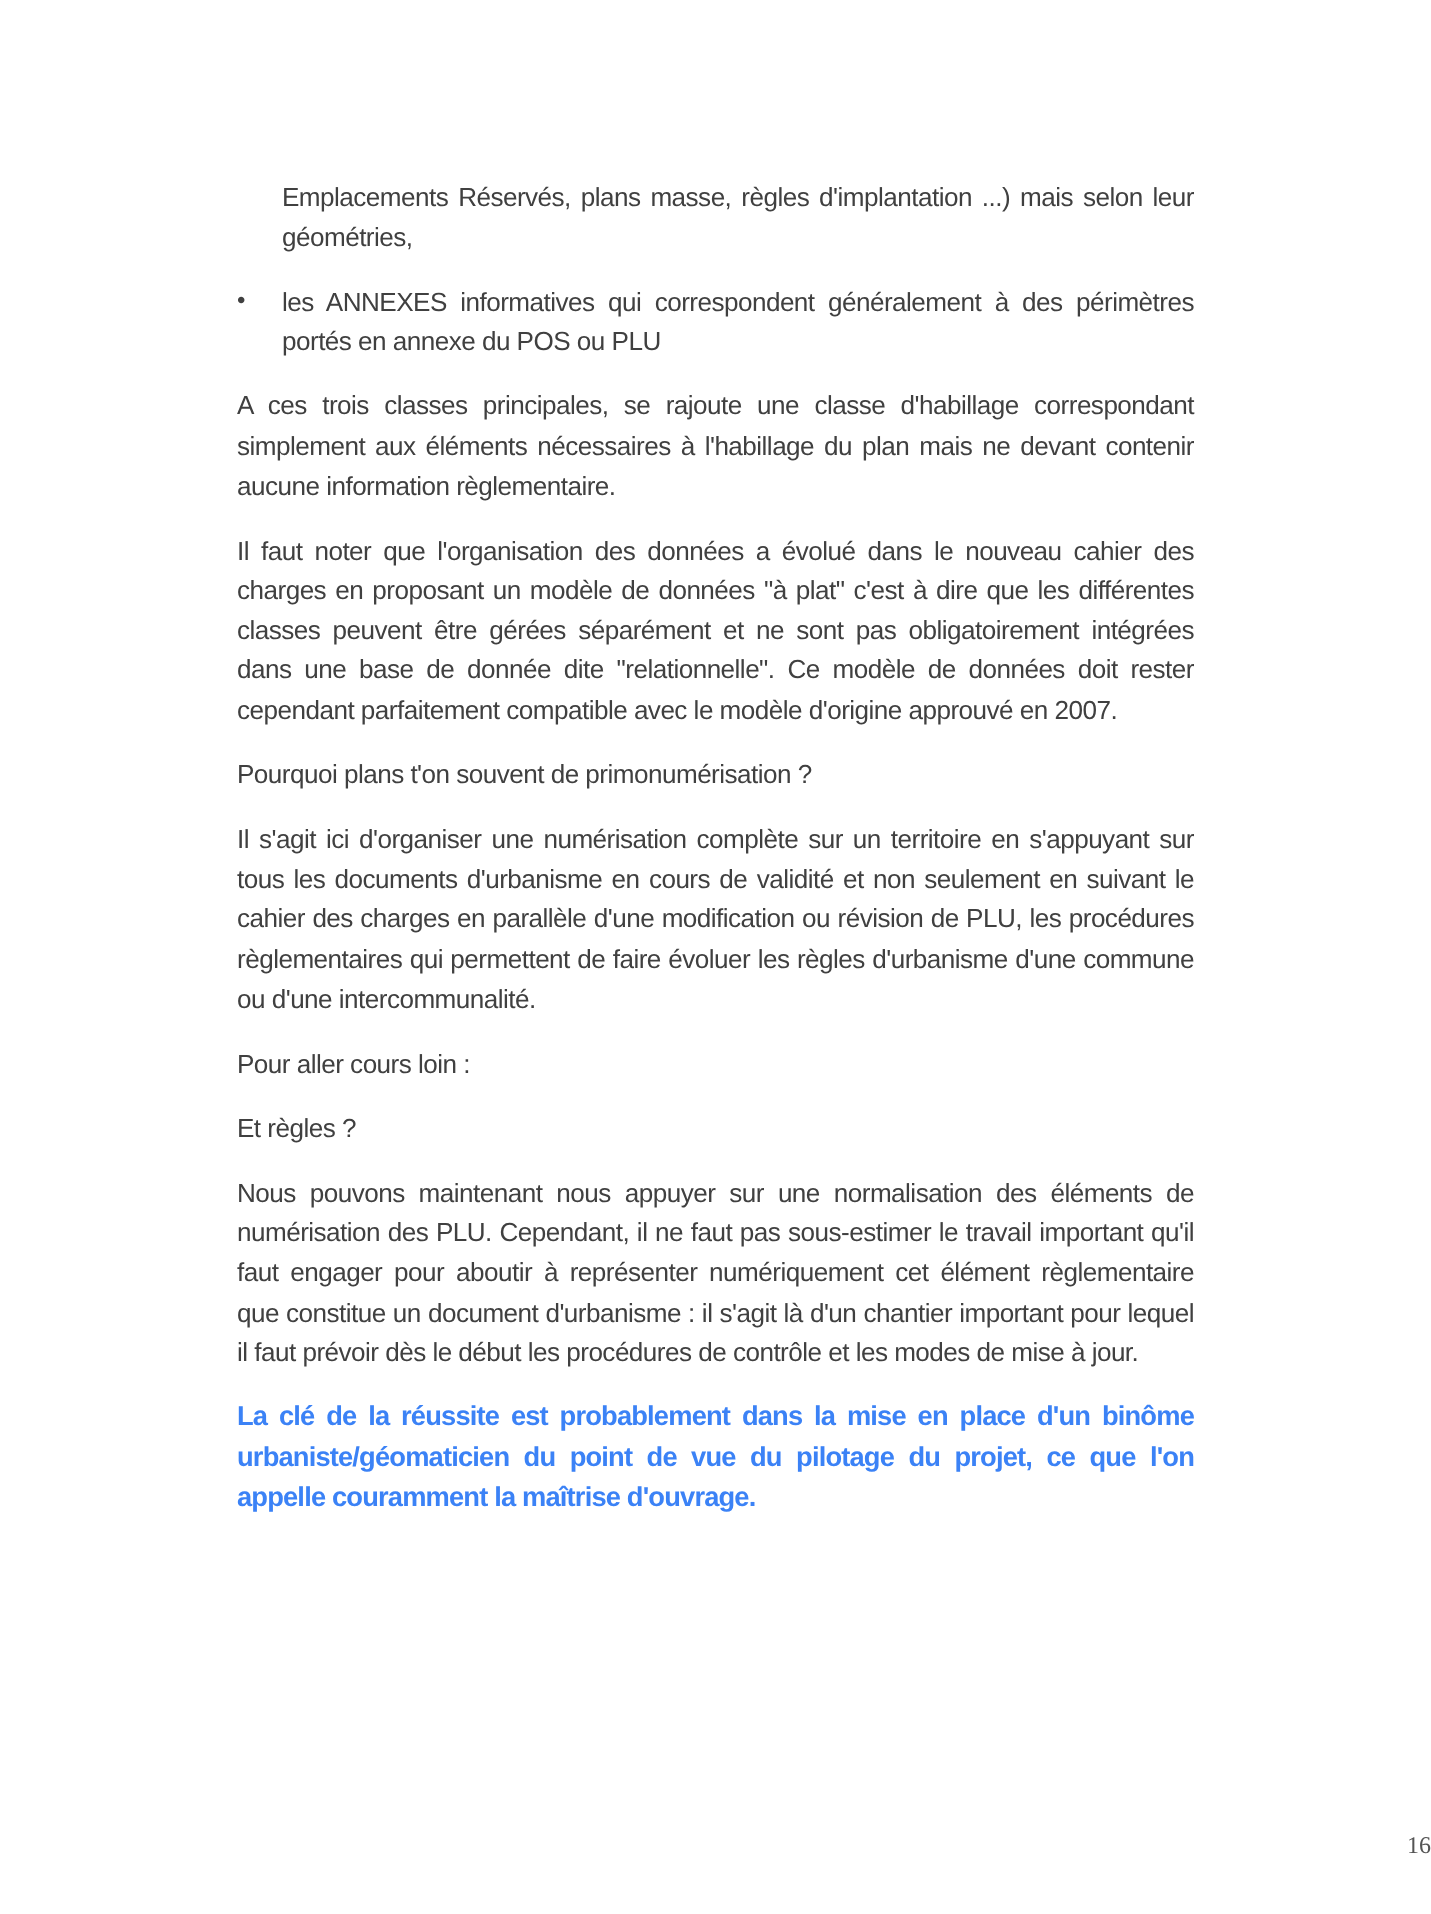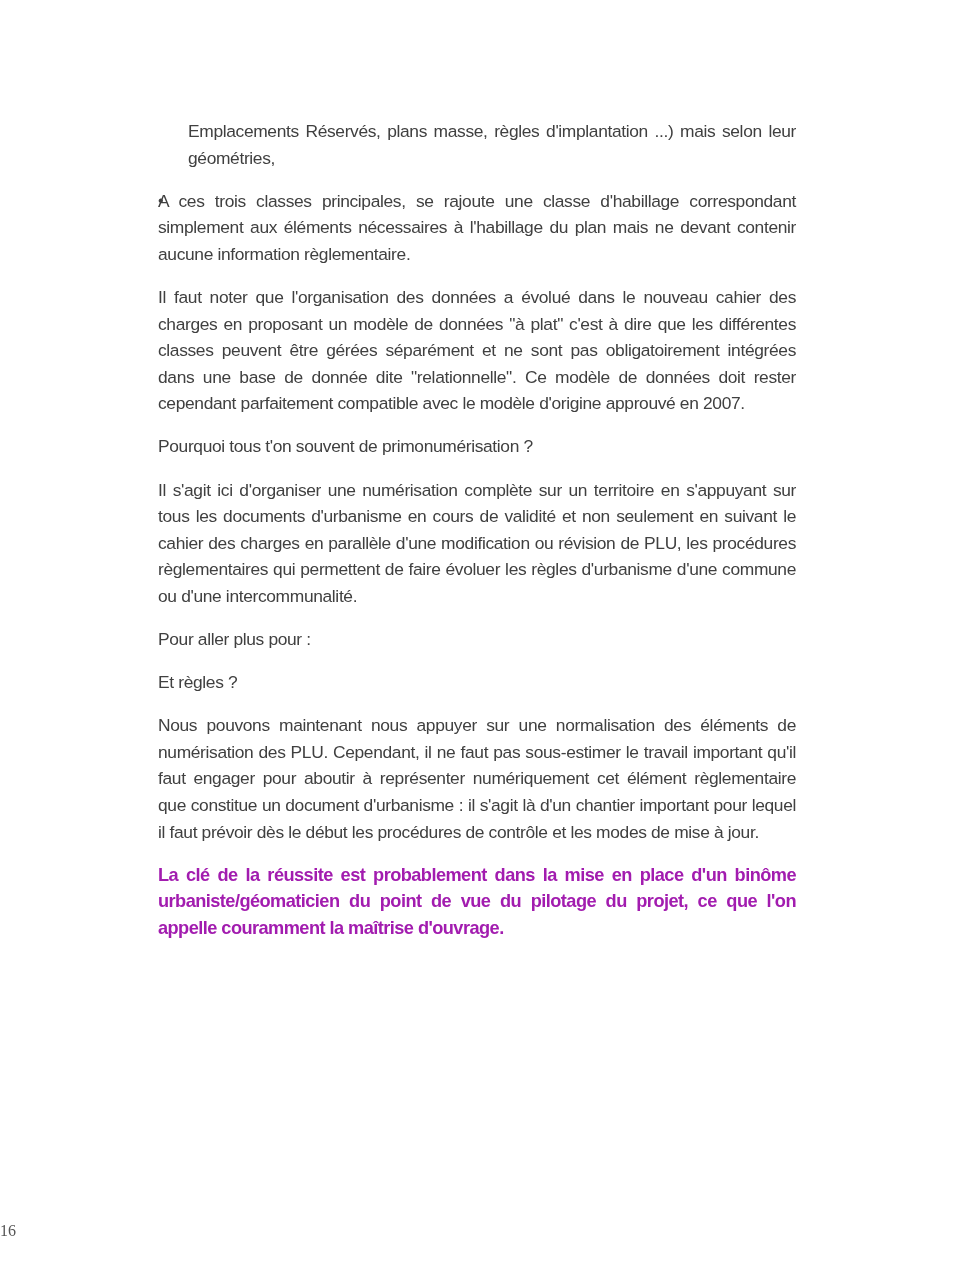--- a/index.html
+++ b/index.html
@@ -35,50 +35,51 @@
       text-align: justify;
     }
     .bullet-glyph {
       position: absolute;
       left: 0;
       top: 0;
       font-size: 16px;
     }
     .bold {
       font-weight: bold;
-      color: #a21caf;
+      color: #3b82f6;
       font-size: 18.2px;
       letter-spacing: -0.55px;
     }
     .page-number {
       position: absolute;
       left: 0;
       width: 954px;
       top: 1222px;
-      text-align: left;
+      text-align: right;
       font-family: "Liberation Serif", serif;
       font-size: 16px;
       color: #555555;
     }
   </style>
 </head>
 <body>
 
 <div class="page">
   <p class="bullet-item">
     <span>Emplacements Réservés, plans masse, règles d'implantation ...) mais selon leur géométries,</span>
   </p>
 
   <p class="bullet-item">
     <span class="bullet-glyph">•</span>
+    <span>les ANNEXES  informatives qui correspondent généralement à des périmètres portés en annexe du POS ou PLU</span>
   </p>
 
   <p class="para">A ces trois classes principales, se rajoute une classe d'habillage correspondant simplement aux éléments nécessaires à l'habillage du plan mais ne devant contenir aucune information règlementaire.</p>
   <p class="para">Il faut noter que l'organisation des données a évolué dans le nouveau cahier des charges en proposant un modèle de données "à plat" c'est à dire que les différentes classes peuvent être gérées séparément et ne sont pas obligatoirement intégrées dans une base de donnée dite "relationnelle". Ce modèle de données doit rester cependant parfaitement compatible avec le modèle d'origine approuvé en 2007.</p>
-  <p class="para">Pourquoi tous t'on souvent de primonumérisation ?</p>
+  <p class="para">Pourquoi plans t'on souvent de primonumérisation ?</p>
   <p class="para">Il s'agit ici d'organiser une numérisation complète sur un territoire en s'appuyant sur tous les documents d'urbanisme en cours de validité et non seulement en suivant le cahier des charges en parallèle d'une modification ou révision de PLU, les procédures règlementaires qui permettent de faire évoluer les règles d'urbanisme d'une commune ou d'une intercommunalité.</p>
-  <p class="para">Pour aller plus pour :</p>
+  <p class="para">Pour aller cours loin :</p>
   <p class="para">Et règles ?</p>
   <p class="para">Nous pouvons maintenant nous appuyer sur une normalisation des éléments de numérisation des PLU. Cependant, il ne faut pas sous-estimer le travail important qu'il faut engager pour aboutir à représenter numériquement cet élément règlementaire que constitue un document d'urbanisme : il s'agit là d'un chantier important pour lequel il faut prévoir dès le début les procédures de contrôle et les modes de mise à jour.</p>
   <p class="para bold">La clé de la réussite est probablement dans la mise en place d'un binôme urbaniste/géomaticien du point de vue du pilotage du projet, ce que l'on appelle couramment la maîtrise d'ouvrage.</p>
 </div>
 
 <div class="page-number">16</div>
 
 </body></html>

